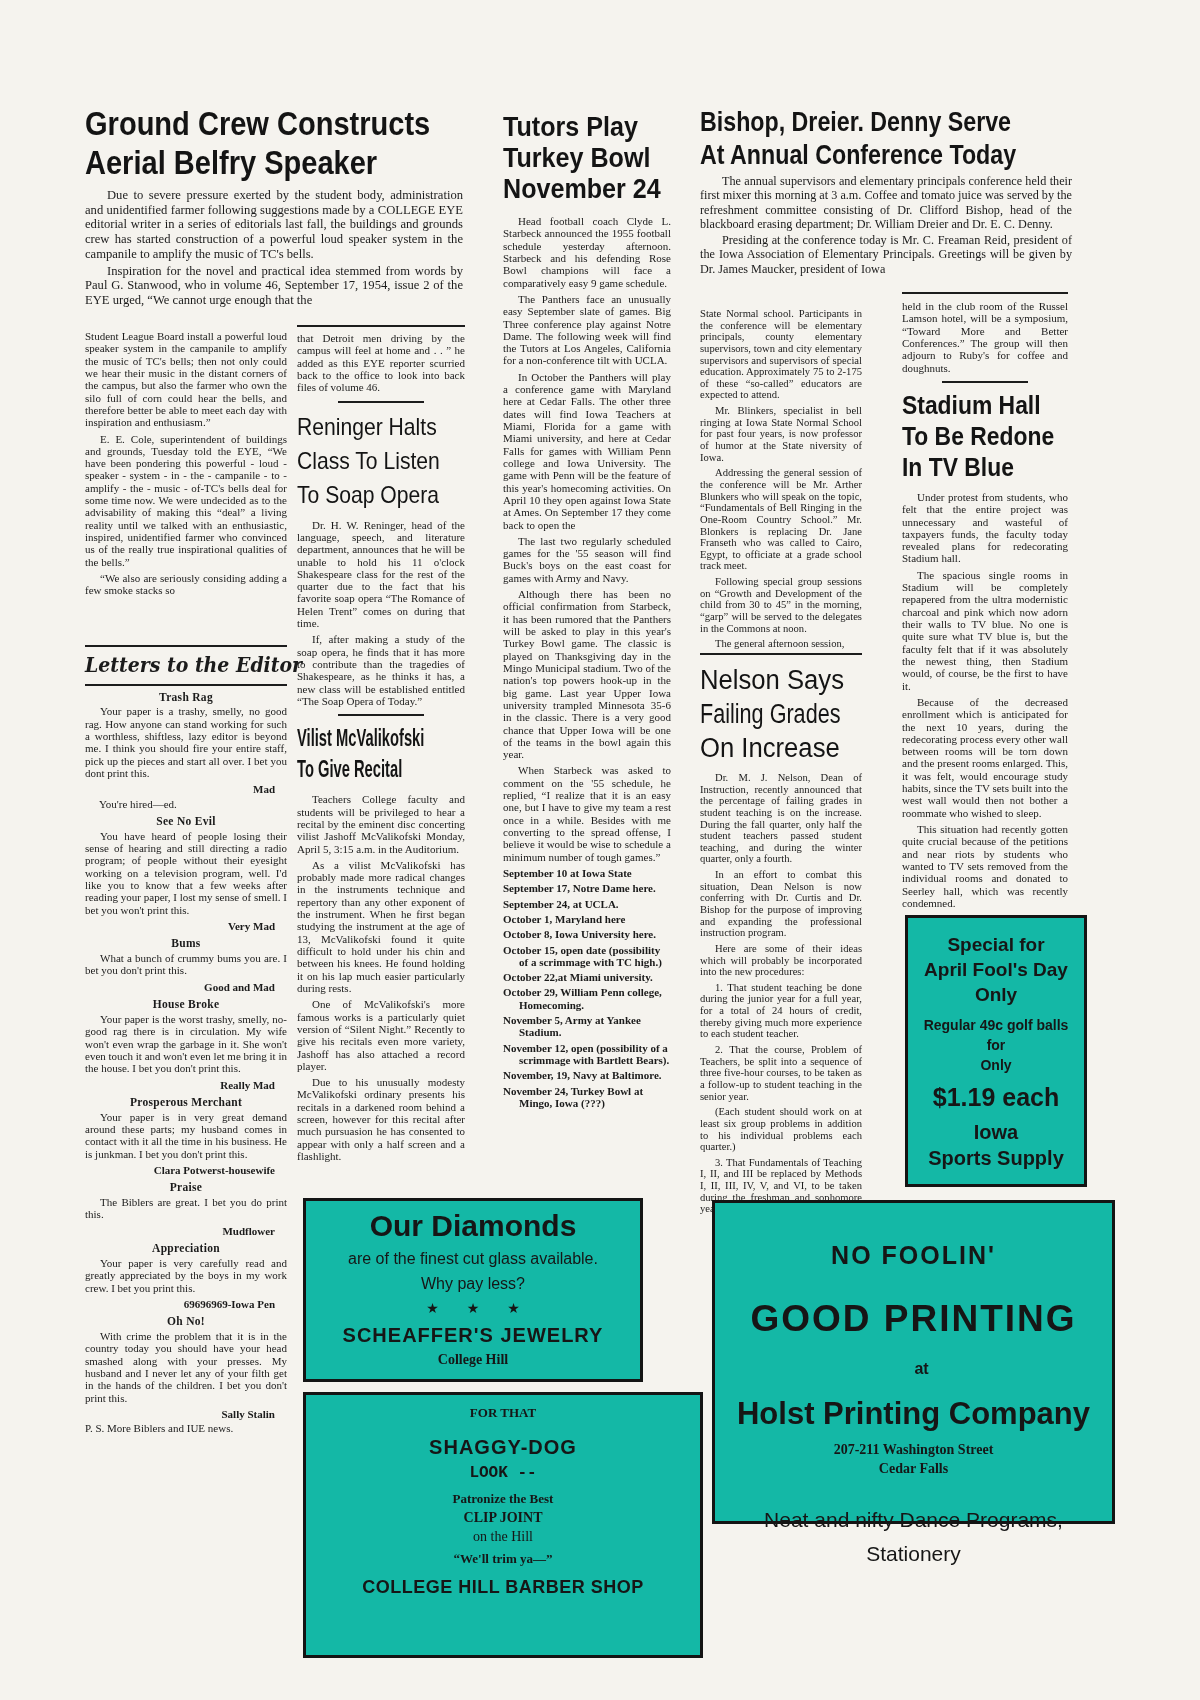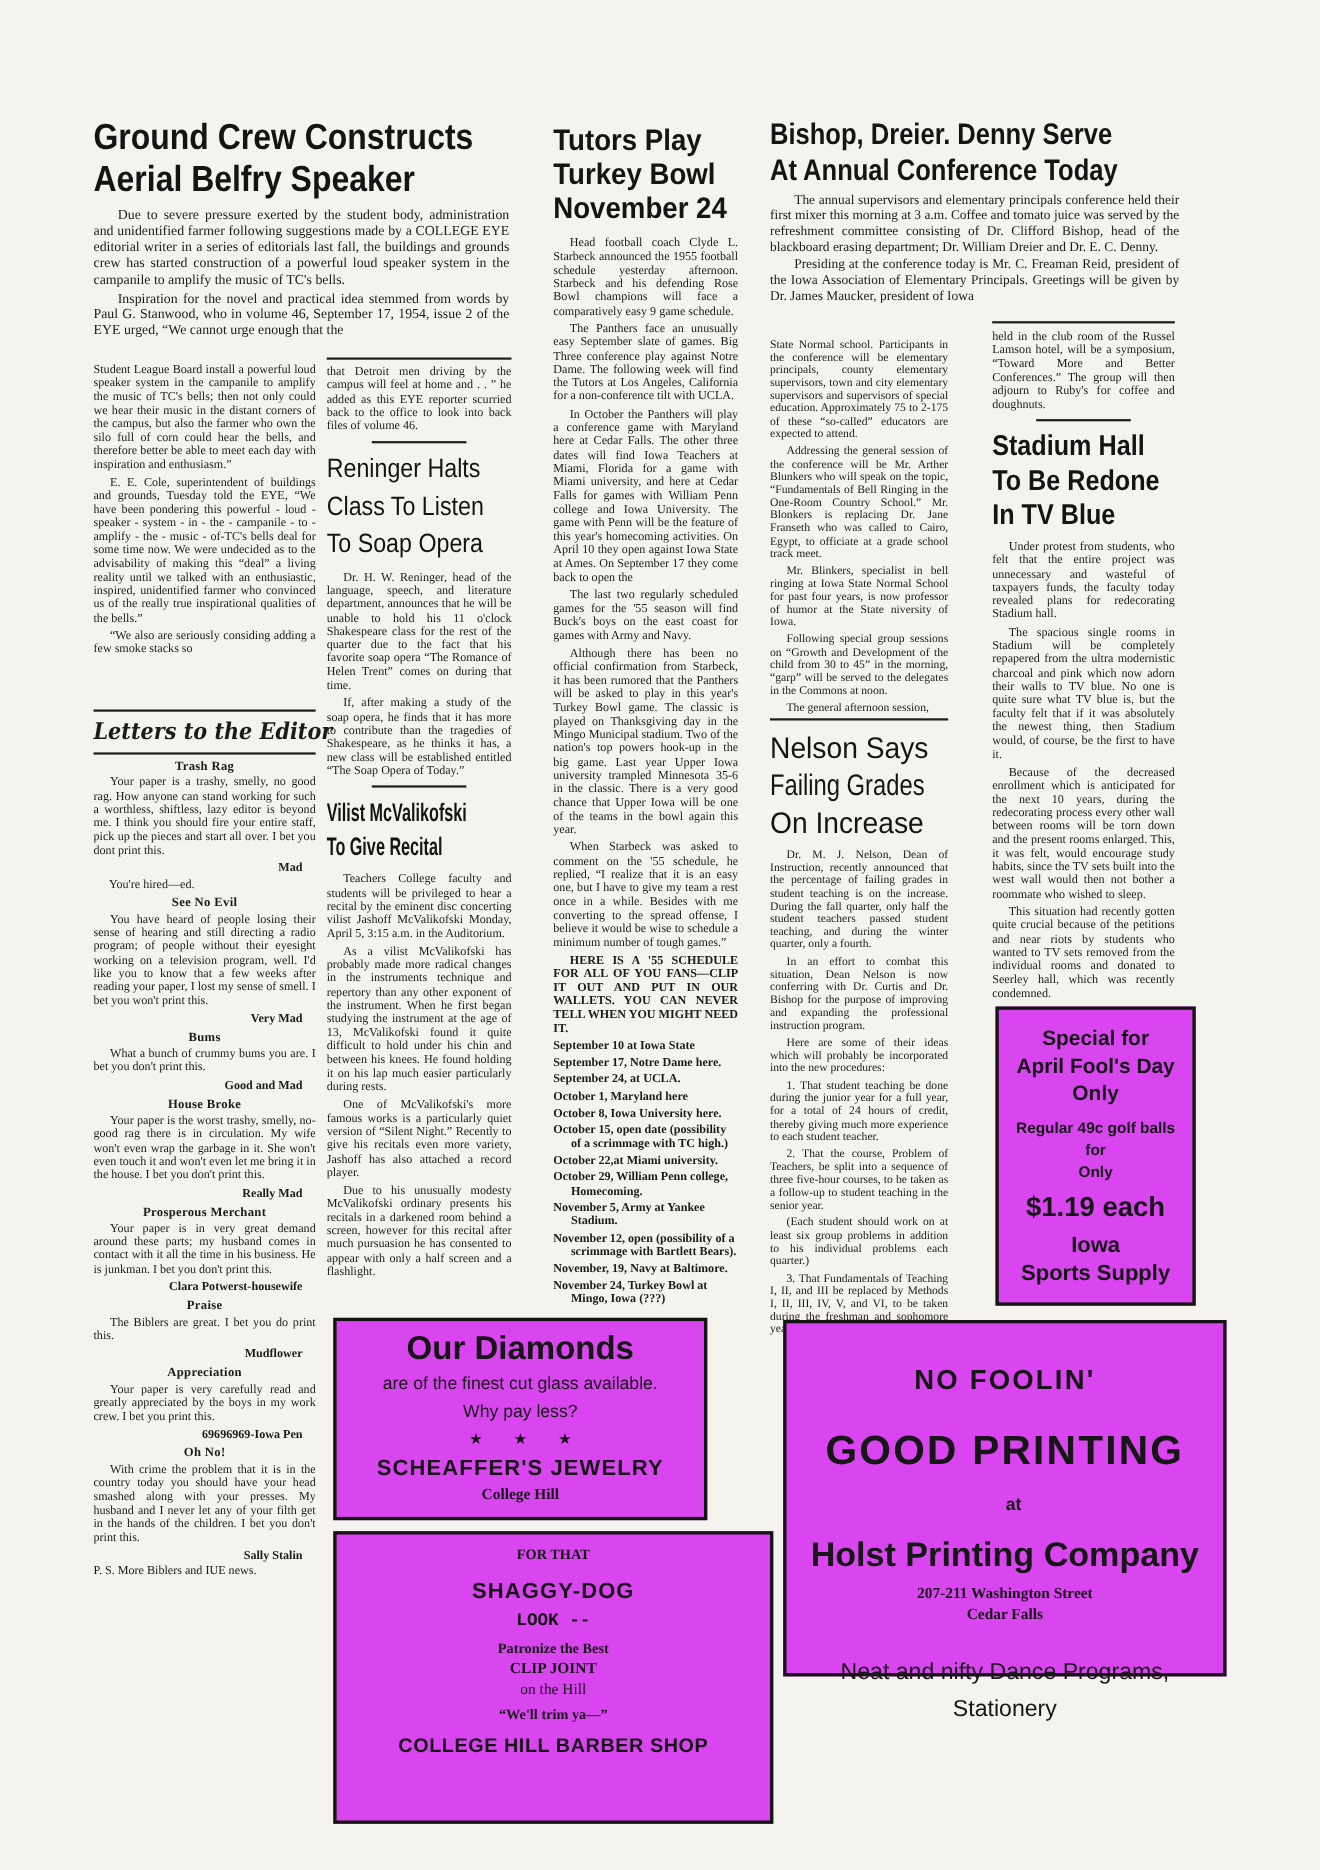--- a/index.html
+++ b/index.html
@@ -38,21 +38,21 @@
   .letters-head { font-family:"DejaVu Serif", serif; font-style:italic; font-weight:700;
                   font-size:21px; text-align:center; padding:6px 0 7px; }
   .letter h4 { font-size:11.5px; font-weight:700; text-align:center; margin:5px 0 2px; letter-spacing:.3px; }
   .letter .sig { text-align:right; font-weight:700; padding-right:12px; text-indent:0; margin:0 0 2px; }
   .letter .note { text-indent:14px; margin:1px 0 2px; }
 
   
   .sched p { margin:0 0 3px; padding-left:16px; text-indent:-16px; font-weight:700; text-align:left; }
 
   
-  .adbox { position:absolute; border:3px solid #141414; background:#d946ef; text-align:center;
+  .adbox { position:absolute; border:3px solid #141414; background:#14b8a6; text-align:center;
            font-family:"Liberation Sans", sans-serif; color:#161616; z-index:3; }
   .golf-h { font-size:19px; font-weight:700; line-height:1.32; }
   .golf-m { font-size:14px; font-weight:700; line-height:1.42; }
   .golf-price { font-size:25px; font-weight:700; margin:7px 0; }
   .golf-f { font-size:20px; font-weight:700; line-height:1.3; }
   .dia-h { font-size:30px; font-weight:700; margin-top:8px; }
   .dia-t { font-size:16px; margin-top:7px; }
   .dia-stars { font-size:14px; letter-spacing:12px; margin-top:7px; text-indent:12px; }
   .dia-n { font-size:20px; font-weight:700; letter-spacing:1px; margin-top:8px; }
   .dia-f { font-family:"Liberation Serif", serif; font-size:14px; font-weight:700; margin-top:5px; }
@@ -168,21 +168,20 @@
       <span class="ln"><span class="sq" style="--sx:.93">Tutors Play</span></span>
       <span class="ln"><span class="sq" style="--sx:.93">Turkey Bowl</span></span>
       <span class="ln"><span class="sq" style="--sx:.93">November 24</span></span>
     </div>
     <p>Head football coach Clyde L. Starbeck announced the 1955 football schedule yesterday afternoon. Starbeck and his defending Rose Bowl champions will face a comparatively easy 9 game schedule.</p>
     <p>The Panthers face an unusually easy September slate of games. Big Three conference play against Notre Dame. The following week will find the Tutors at Los Angeles, California for a non-conference tilt with UCLA.</p>
     <p>In October the Panthers will play a conference game with Maryland here at Cedar Falls. The other three dates will find Iowa Teachers at Miami, Florida for a game with Miami university, and here at Cedar Falls for games with William Penn college and Iowa University. The game with Penn will be the feature of this year's homecoming activities. On April 10 they open against Iowa State at Ames. On September 17 they come back to open the</p>
     <p>The last two regularly scheduled games for the '55 season will find Buck's boys on the east coast for games with Army and Navy.</p>
     <p>Although there has been no official confirmation from Starbeck, it has been rumored that the Panthers will be asked to play in this year's Turkey Bowl game. The classic is played on Thanksgiving day in the Mingo Municipal stadium. Two of the nation's top powers hook-up in the big game. Last year Upper Iowa university trampled Minnesota 35-6 in the classic. There is a very good chance that Upper Iowa will be one of the teams in the bowl again this year.</p>
     <p>When Starbeck was asked to comment on the '55 schedule, he replied, “I realize that it is an easy one, but I have to give my team a rest once in a while. Besides with me converting to the spread offense, I believe it would be wise to schedule a minimum number of tough games.”</p>
-    <p class="bold">HERE IS A '55 SCHEDULE FOR ALL OF YOU FANS—CLIP IT OUT AND PUT IN OUR WALLETS. YOU CAN NEVER TELL WHEN YOU MIGHT NEED IT.</p>
     <div class="sched">
       <p>September 10 at Iowa State</p>
       <p>September 17, Notre Dame here.</p>
       <p>September 24, at UCLA.</p>
       <p>October 1, Maryland here</p>
       <p>October 8, Iowa University here.</p>
       <p>October 15, open date (possibility of a scrimmage with TC high.)</p>
       <p>October 22,at Miami university.</p>
       <p>October 29, William Penn college, Homecoming.</p>
       <p>November 5, Army at Yankee Stadium.</p>
@@ -197,22 +196,22 @@
     <span class="ln"><span class="sq" style="--sx:.86">At Annual Conference Today</span></span>
   </div>
 
   <div class="abs lead" style="left:700px;top:174px;width:372px;font-size:12.2px">
     <p>The annual supervisors and elementary principals conference held their first mixer this morning at 3 a.m. Coffee and tomato juice was served by the refreshment committee consisting of Dr. Clifford Bishop, head of the blackboard erasing department; Dr. William Dreier and Dr. E. C. Denny.</p>
     <p>Presiding at the conference today is Mr. C. Freaman Reid, president of the Iowa Association of Elementary Principals. Greetings will be given by Dr. James Maucker, president of Iowa</p>
   </div>
 
   <div class="abs bt c4" style="left:700px;top:308px;width:162px">
     <p class="ni">State Normal school. Participants in the conference will be elementary principals, county elementary supervisors, town and city elementary supervisors and supervisors of special education. Approximately 75 to 2-175 of these “so-called” educators are expected to attend.</p>
+    <p>Mr. Blinkers, specialist in bell ringing at Iowa State Normal School for past four years, is now professor of humor at the State niversity of Iowa.</p>
     <p>Addressing the general session of the conference will be Mr. Arther Blunkers who will speak on the topic, “Fundamentals of Bell Ringing in the One-Room Country School.” Mr. Blonkers is replacing Dr. Jane Franseth who was called to Cairo, Egypt, to officiate at a grade school track meet.</p>
-    <p>Mr. Blinkers, specialist in bell ringing at Iowa State Normal School for past four years, is now professor of humor at the State niversity of Iowa.</p>
     <p>Following special group sessions on “Growth and Development of the child from 30 to 45” in the morning, “garp” will be served to the delegates in the Commons at noon.</p>
     <p class="rule-under">The general afternoon session,</p>
     <div class="hl nel-hl" style="margin:8px 0 7px">
       <span class="ln"><span class="sq" style="--sx:.95">Nelson Says</span></span>
       <span class="ln"><span class="sq" style="--sx:.8">Failing Grades</span></span>
       <span class="ln"><span class="sq" style="--sx:.95">On Increase</span></span>
     </div>
     <p>Dr. M. J. Nelson, Dean of Instruction, recently announced that the percentage of failing grades in student teaching is on the increase. During the fall quarter, only half the student teachers passed student teaching, and during the winter quarter, only a fourth.</p>
     <p>In an effort to combat this situation, Dean Nelson is now conferring with Dr. Curtis and Dr. Bishop for the purpose of improving and expanding the professional instruction program.</p>
     <p>Here are some of their ideas which will probably be incorporated into the new procedures:</p>

